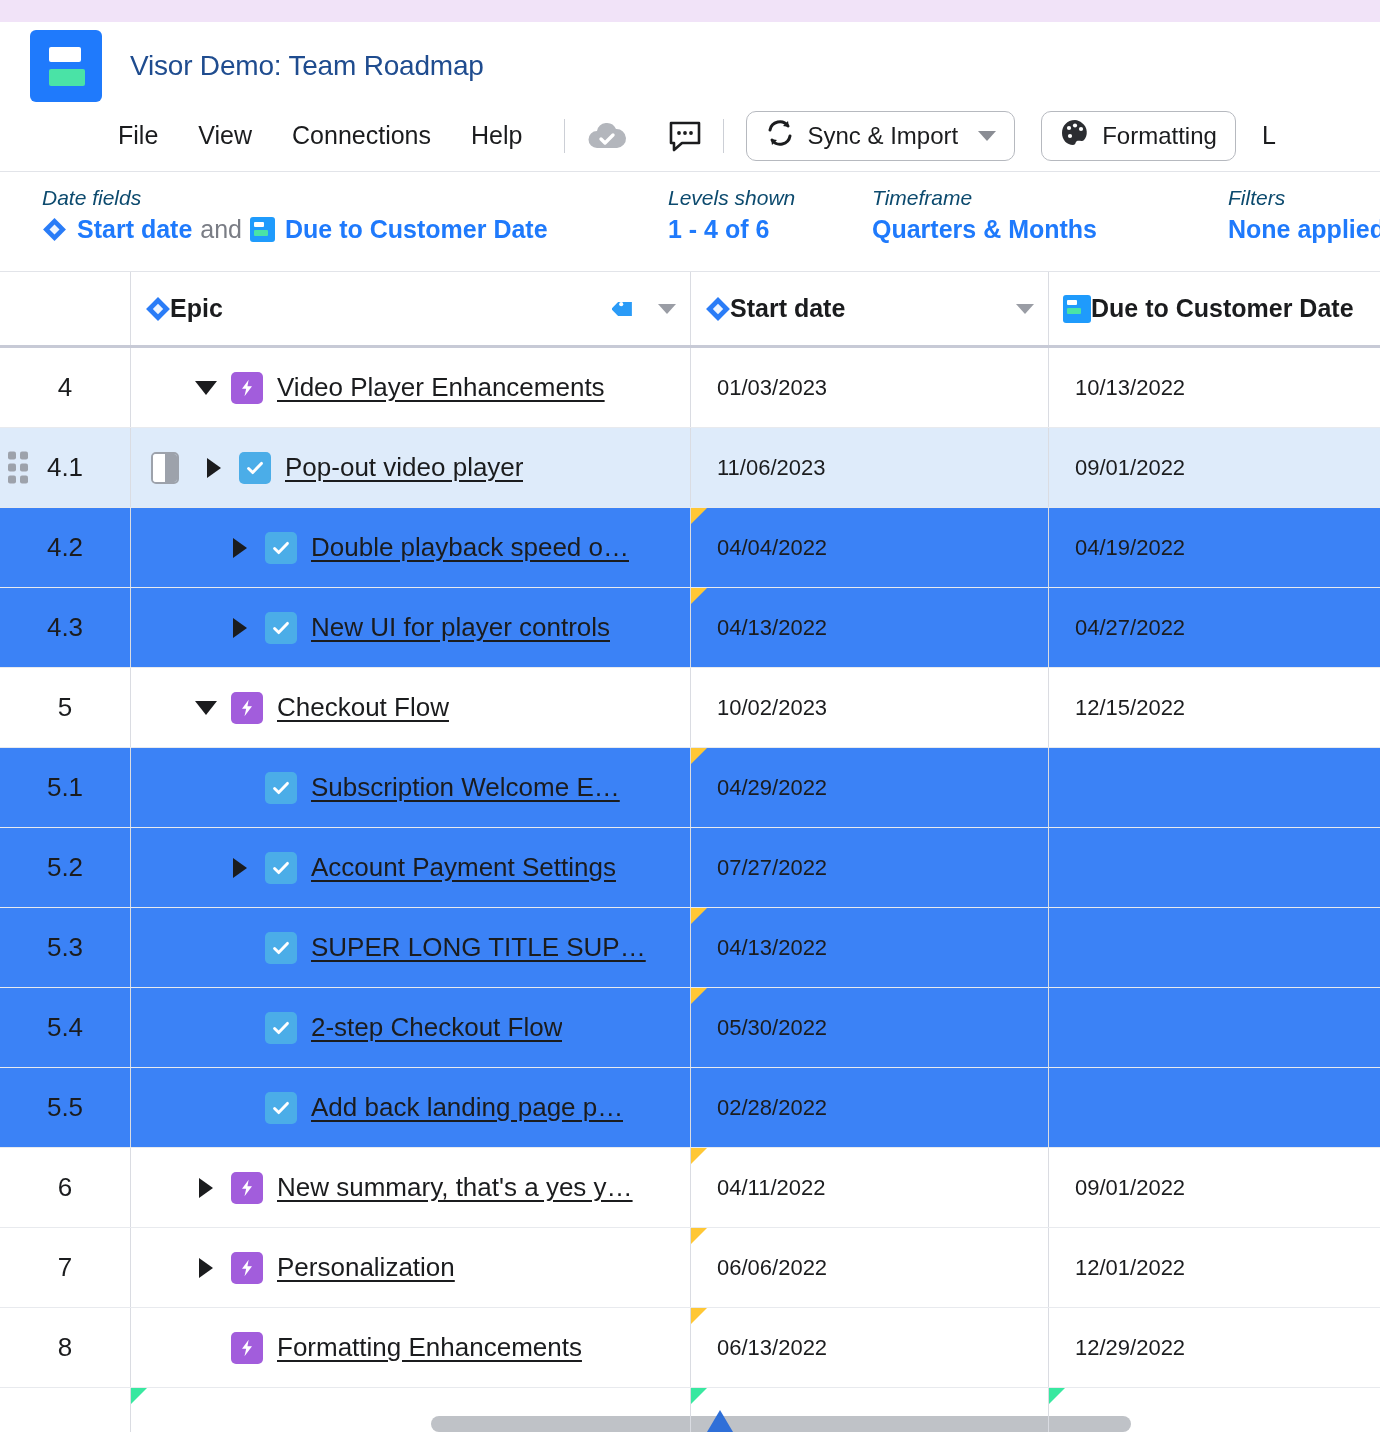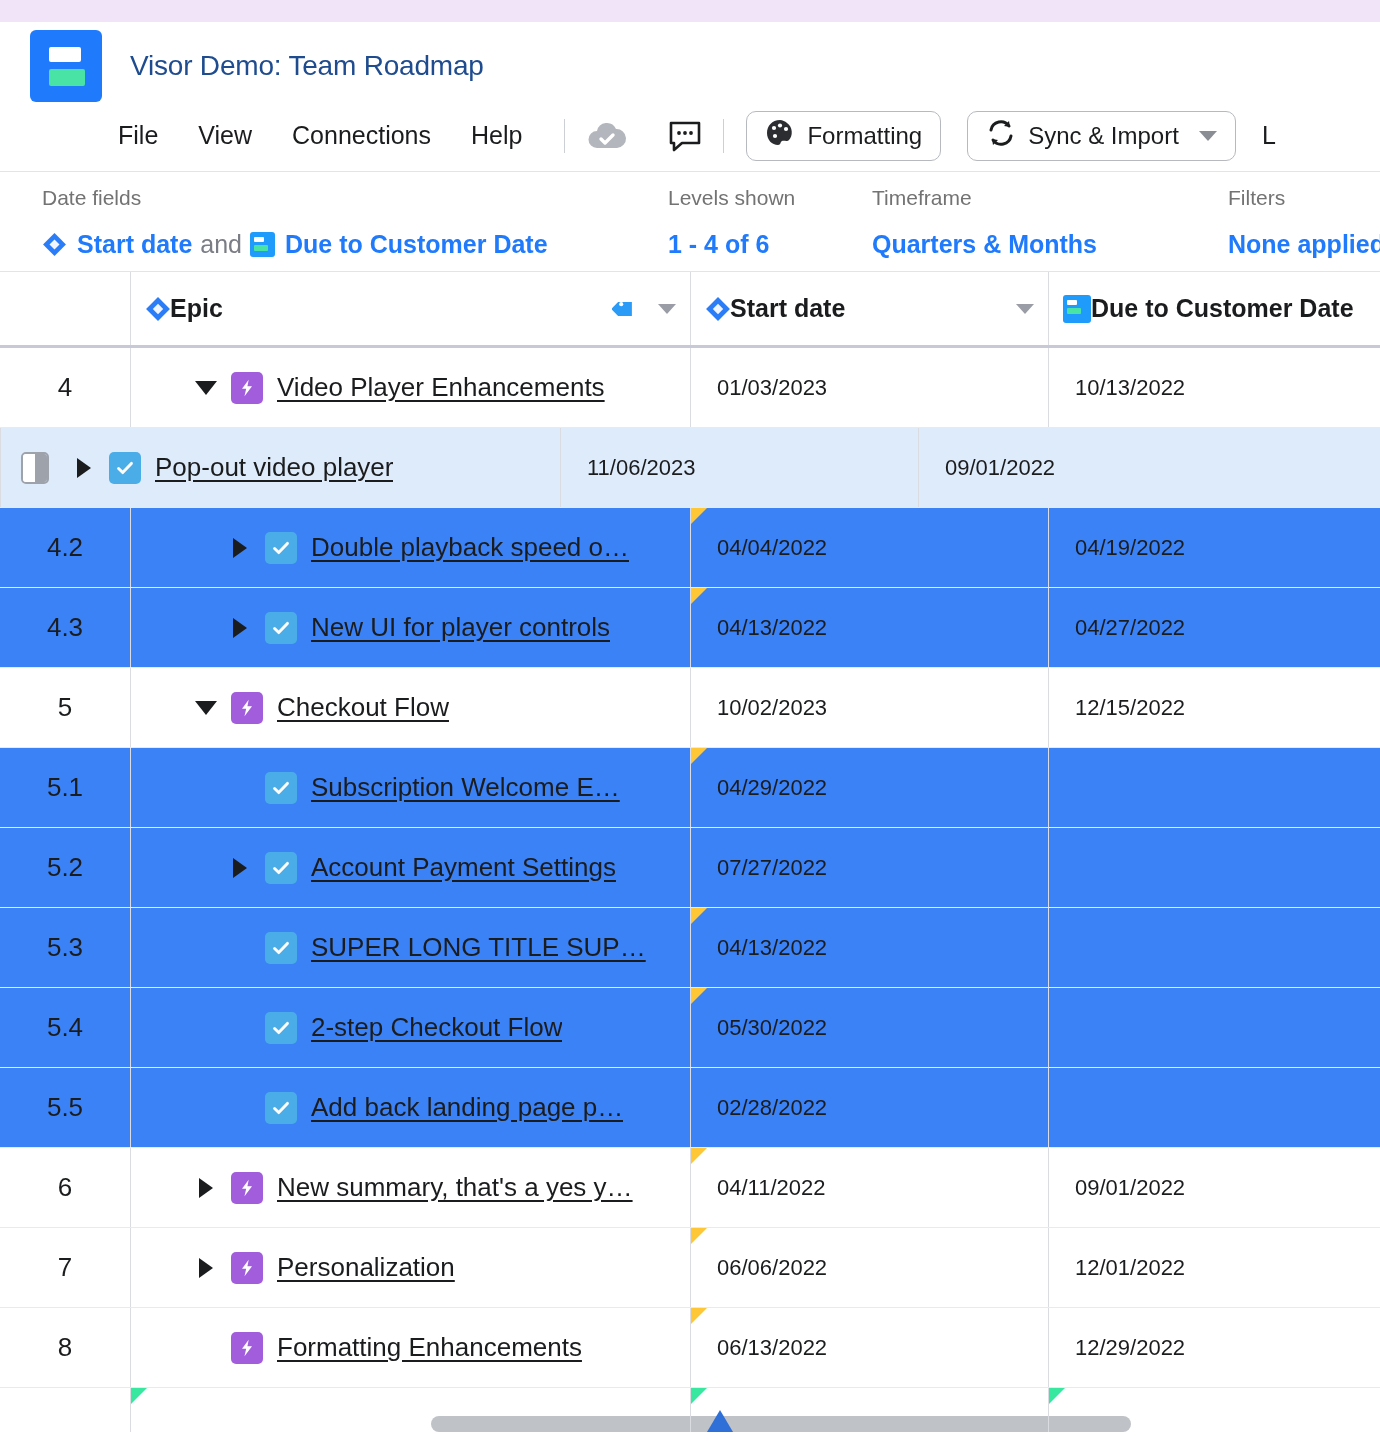--- a/index.html
+++ b/index.html
@@ -76,21 +76,21 @@
 
   
   .settings-bar {
     display: flex; align-items: flex-start;
     height: 100px; padding-top: 14px;
     border-bottom: 1px solid #E2E4E9;
     position: relative;
   }
   .setting { position: absolute; top: 14px; }
   .setting .lbl {
-    font-size: 21px; color: #737373; margin-bottom: 20px; white-space: nowrap;
+    font-size: 21px; color: #0c4a6e; margin-bottom: 5px; white-space: nowrap; font-style: italic;
   }
   .setting .val {
     font-size: 25px; color: #1F7AFC; font-weight: bold;
     display: flex; align-items: center; white-space: nowrap;
   }
   .setting .val .and { color: #7A7D85; font-weight: normal; margin: 0 8px; }
 
   
   .jira-diamond { width: 25px; height: 25px; flex: 0 0 auto; }
   
@@ -242,45 +242,45 @@
   <div class="chat-icon">
     <svg width="36" height="34" viewBox="0 0 36 34">
       <path d="M4 4 h28 v20 h-17 l-8 7 v-7 h-3 z" fill="none" stroke="#1b1c1e" stroke-width="2.6" stroke-linejoin="round"></path>
       <circle cx="12" cy="14" r="1.9" fill="#1b1c1e"></circle>
       <circle cx="18" cy="14" r="1.9" fill="#1b1c1e"></circle>
       <circle cx="24" cy="14" r="1.9" fill="#1b1c1e"></circle>
     </svg>
   </div>
 
   <div class="menu-sep"></div>
+
+  <div class="tb-btn">
+    <span>
+      <svg width="30" height="30" viewBox="0 0 30 30">
+        <path d="M5 12 A10 10 0 0 1 23 8" stroke="#1b1c1e" stroke-width="3" fill="none" stroke-linecap="round"></path>
+        <path d="M25 18 A10 10 0 0 1 7 22" stroke="#1b1c1e" stroke-width="3" fill="none" stroke-linecap="round"></path>
+        <path d="M23 3 l1 6 l-6 -1 z" fill="#1b1c1e"></path>
+        <path d="M7 27 l-1 -6 l6 1 z" fill="#1b1c1e"></path>
+      </svg>
+    </span>
+    <span>Sync &amp; Import</span>
+    <span class="caret"></span>
+  </div>
 
   <div class="tb-btn">
     <span>
       <svg width="30" height="30" viewBox="0 0 30 30">
         <path d="M15 2 C7 2 2 8 2 15 C2 22 7 27 13 27 C16 27 15 24 17 23 C19 22 22 24 24 22 C28 18 28 9 22 5 C20 3.4 17.6 2 15 2 Z" fill="#2b2d31"></path>
         <circle cx="9" cy="10" r="2.1" fill="#ffffff"></circle>
         <circle cx="15" cy="7.5" r="2.1" fill="#ffffff"></circle>
         <circle cx="21" cy="11" r="2.1" fill="#ffffff"></circle>
         <circle cx="10" cy="18" r="2.1" fill="#ffffff"></circle>
       </svg>
     </span>
     <span>Formatting</span>
-  </div>
-
-  <div class="tb-btn">
-    <span>
-      <svg width="30" height="30" viewBox="0 0 30 30">
-        <path d="M5 12 A10 10 0 0 1 23 8" stroke="#1b1c1e" stroke-width="3" fill="none" stroke-linecap="round"></path>
-        <path d="M25 18 A10 10 0 0 1 7 22" stroke="#1b1c1e" stroke-width="3" fill="none" stroke-linecap="round"></path>
-        <path d="M23 3 l1 6 l-6 -1 z" fill="#1b1c1e"></path>
-        <path d="M7 27 l-1 -6 l6 1 z" fill="#1b1c1e"></path>
-      </svg>
-    </span>
-    <span>Sync &amp; Import</span>
-    <span class="caret"></span>
   </div>
 
   <div class="cut-label">L</div>
 </div>
 
 <div class="settings-bar">
 
   <div class="setting" style="left:42px;">
     <div class="lbl">Date fields</div>
     <div class="val">
@@ -380,20 +380,31 @@
           </div>
         </div>
         <div class="cell c-sd">
           <span class="date-txt">01/03/2023</span>
         </div>
         <div class="cell c-dd">
           <span class="date-txt">10/13/2022</span>
         </div>
       </div>
       <div class="row lvl1 sel">
+        <div class="cell c-num num-cell">
+          <div class="drag-handle">
+            <span></span>
+            <span></span>
+            <span></span>
+            <span></span>
+            <span></span>
+            <span></span>
+          </div>
+          <span class="num-txt">4.1</span>
+        </div>
         <div class="cell c-epic">
           <div class="epic-inner">
             <span class="panel-ico">
               <i class="l"></i>
               <i class="r"></i>
             </span>
             <span class="tw" style="margin-left: 18px;">
               <i class="closed"></i>
             </span>
             <span class="task-ico" style="margin-left: 8px;">

